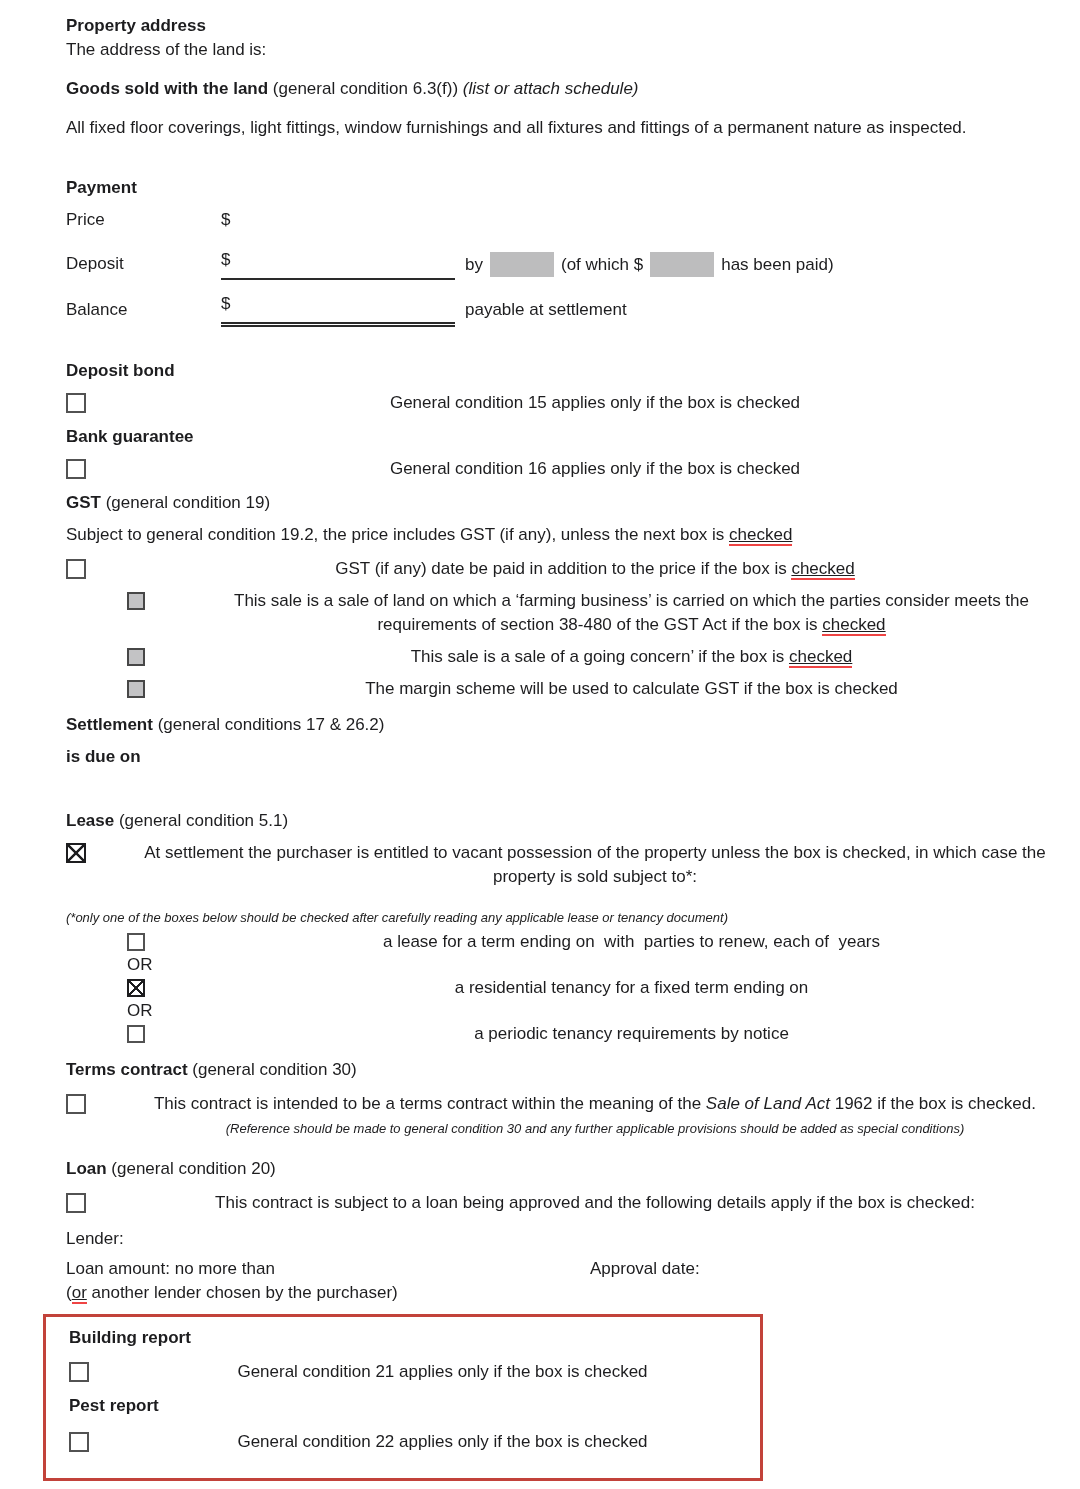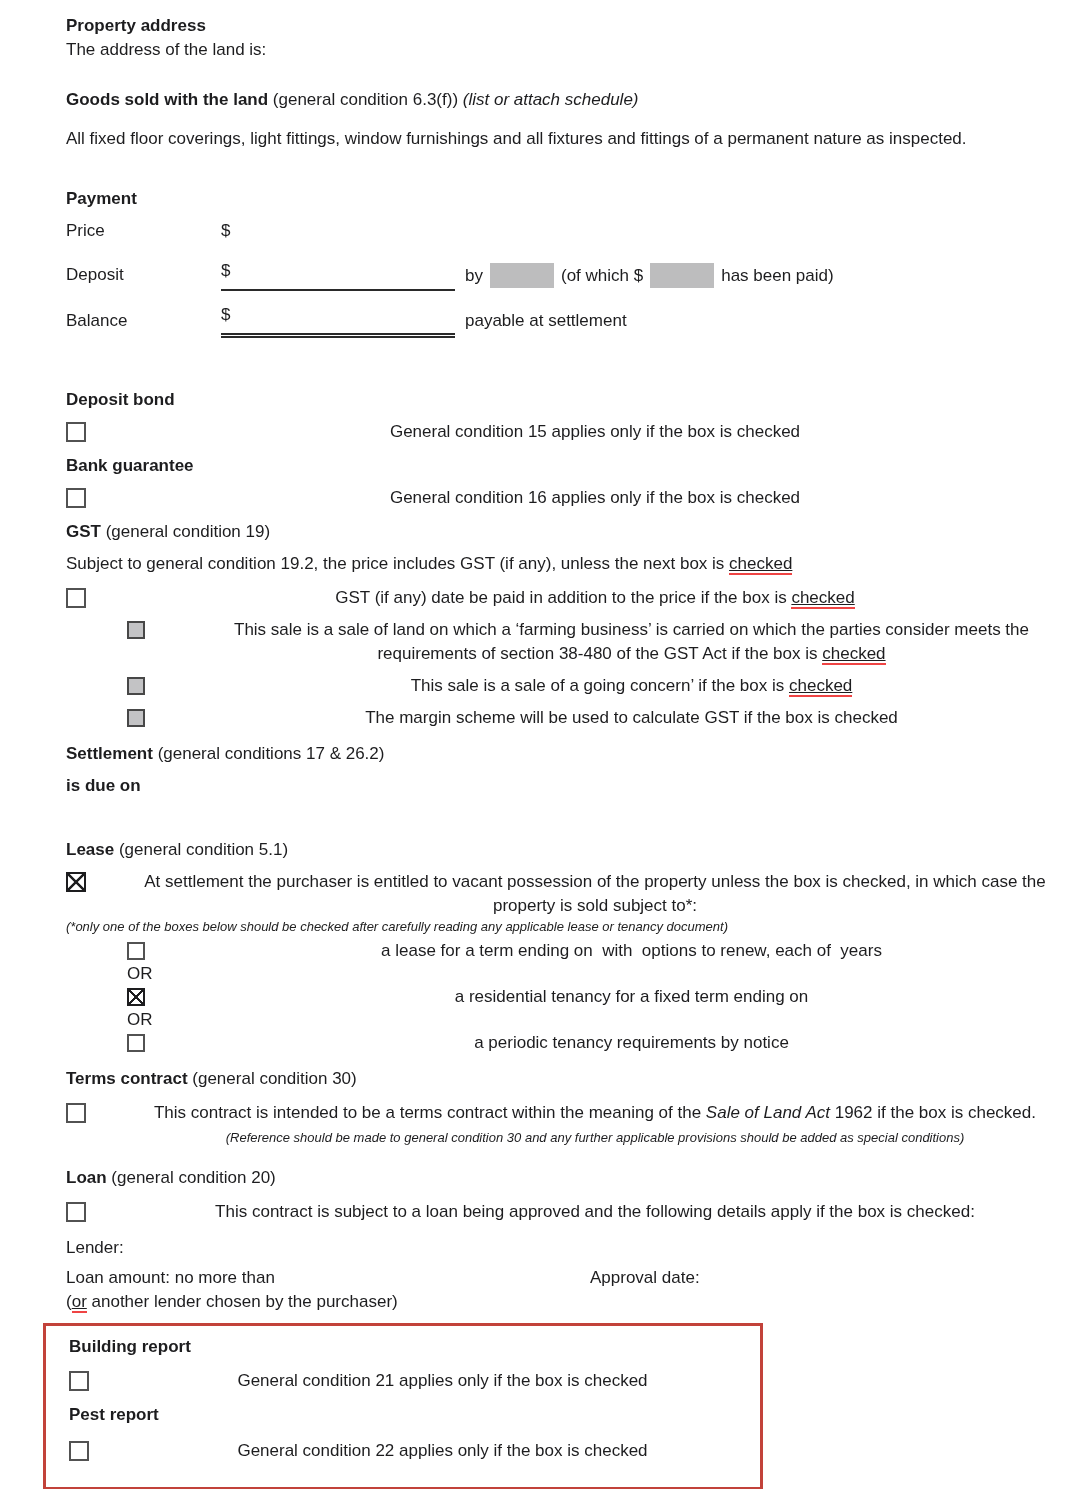--- a/index.html
+++ b/index.html
@@ -58,22 +58,22 @@
   .highlight-box {
     border:3px solid #c2423a;
     margin-left:-23px; width:720px;
     margin-top:9px;
     padding:9px 0 24px 23px;
     background:#fff;
   }
 
   
   .mt8{margin-top:8px}.mt10{margin-top:10px}.mt12{margin-top:12px}
-  .mt16{margin-top:16px}.mt26{margin-top:26px}.mt36{margin-top:36px}
-  .mt50{margin-top:50px}.mt40{margin-top:40px}
+  .mt16{margin-top:16px}.mt26{margin-top:15px}.mt36{margin-top:36px}
+  .mt50{margin-top:32px}.mt40{margin-top:40px}
   .pre { white-space:pre-wrap; }
 </style>
 </head>
 <body>
 
 <div class="content">
 
   <div class="h">Property address</div>
   <div>The address of the land is:</div>
 
@@ -153,25 +153,25 @@
   </div>
   <div class="h mt8">is due on</div>
 
   <div class="mt40">
     <span class="h">Lease</span><span> (general condition 5.1)</span>
   </div>
   <div class="cbrow mt8">
     <div class="cb checked"></div>
     <div class="label">At settlement the purchaser is entitled to vacant possession of the property unless the box is checked, in which case the property is sold subject to*:</div>
   </div>
-  <div class="small-italic" style="margin-top:0">(*only one of the boxes below should be checked after carefully reading any applicable lease or tenancy document)</div>
+  <div class="small-italic" style="margin-top:20px">(*only one of the boxes below should be checked after carefully reading any applicable lease or tenancy document)</div>
 
   <div class="cbrow sub" style="margin-top:3px">
     <div class="cb"></div>
-    <div class="label pre">a lease for a term ending on  with  options to renew, each of  years</div>
+    <div class="label pre">a lease for a term ending on  with  parties to renew, each of  years</div>
   </div>
   <div class="or">OR</div>
   <div class="cbrow sub">
     <div class="cb checked"></div>
     <div class="label">a residential tenancy for a fixed term ending on</div>
   </div>
   <div class="or">OR</div>
   <div class="cbrow sub">
     <div class="cb"></div>
     <div class="label">a periodic tenancy requirements by notice</div>

